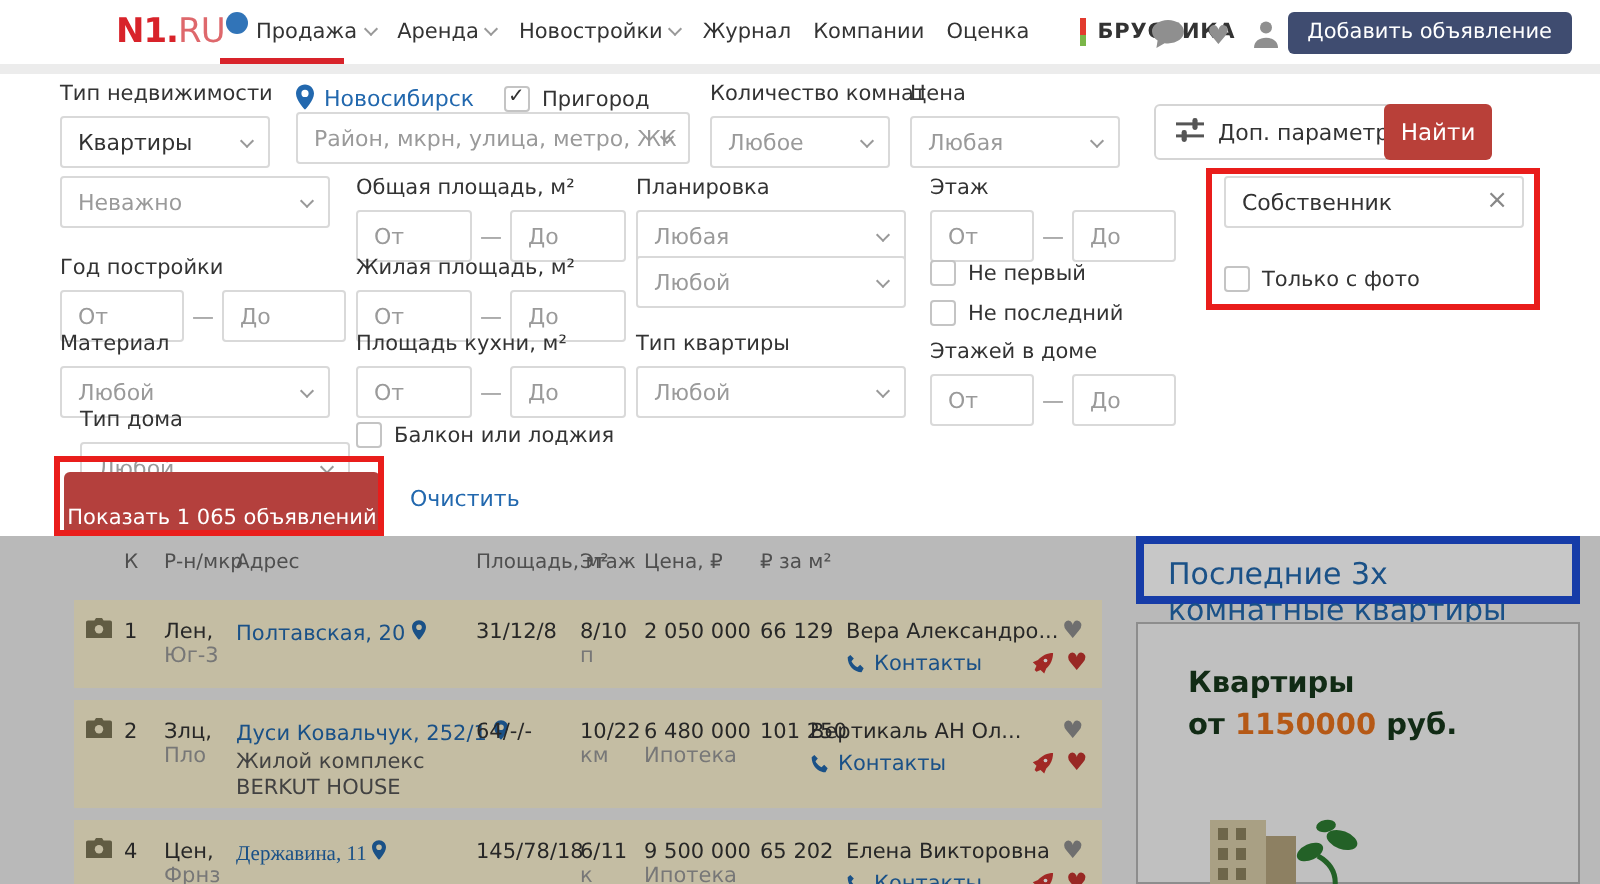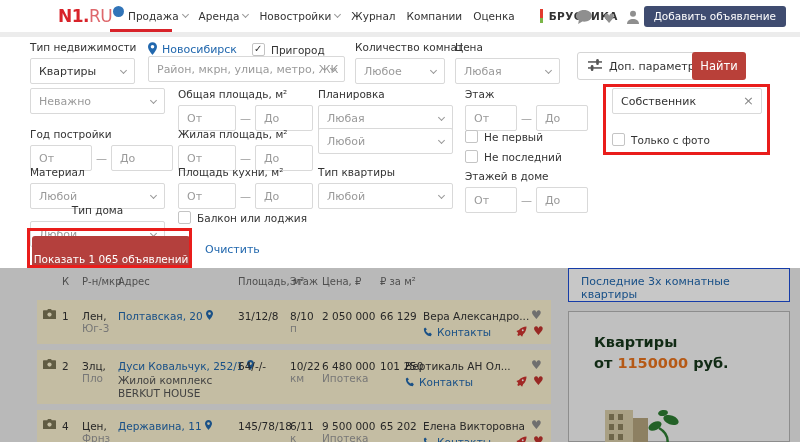--- a/index.html
+++ b/index.html
@@ -59,21 +59,21 @@
   .thead { position:absolute; left:37px; top:8px; width:514px; height:16px; font-size:10px; color:#666; }
   .thead span { position:absolute; top:0; white-space:nowrap; }
   .trow { position:absolute; left:37px; width:514px; background:#fcf3d1; font-size:10.5px; }
   .trow .cell { position:absolute; white-space:nowrap; }
   .sub { color:#999;text-align:right; }
   .addr2 { color:#555; white-space:normal; width:112px; line-height:13px; margin-top:2px; }
   .agent-name { width:100px; overflow:hidden; text-overflow:ellipsis; }
   .contacts { display:flex; align-items:center; gap:4px; margin-top:4px; }
   .heart-grey { color:#8f8f8f; font-size:12px; }
   .heart-red { color:#c3342f; font-size:12px; }
-  .sb-box1 { position:absolute; left:568px; top:0; width:222px; height:34px; background:#fff; border:1px solid #1d4ed8; padding:6px 12px; font-size:11px; }
+  .sb-box1 { position:absolute; left:568px; top:0; width:222px; height:34px; background:#fff; border:4px solid #1d4ed8; padding:6px 12px; font-size:15px; }
   .sb-box2 { position:absolute; left:568px; top:43px; width:222px; height:131px; background:#f7f7f7; border:1px solid #b5b5b5; }
   .ad-title { position:absolute; left:25px; top:22px; font-size:14.5px; font-weight:bold; color:#17381b; }
   .ad-line2 { position:absolute; left:25px; top:43px; font-size:14.5px; font-weight:bold; color:#17381b; white-space:nowrap; }
   .ad-price { color:#e8731d; }
   .dim { position:absolute; left:0; top:0; width:800px; height:174px; background:rgba(0,0,0,0.22); z-index:10; pointer-events:none; }
 </style>
 </head>
 <body>
 
 <div class="hdr">
@@ -190,21 +190,21 @@
       <div class="inp" style="width:62px;">До</div>
     </div>
 </div>
 <div class="abs" style="left:30px; top:166px;">
   <span class="flabel">Материал</span>
   <div class="sel" style="width:135px;">
       <span>Любой</span>
       <span class="schev"></span>
     </div>
 </div>
-<div class="abs" style="left:30px; top:204px;text-align:center;">
+<div class="abs" style="left:40px; top:204px;">
   <span class="flabel">Тип дома</span>
   <div class="sel" style="width:135px;">
       <span>Любой</span>
       <span class="schev"></span>
     </div>
 </div>
 
 <div class="abs" style="left:178px; top:88px;">
   <span class="flabel">Общая площадь, м²</span>
   <div class="range">
@@ -371,21 +371,21 @@
     <span class="cell heart-red" style="left:496px; top:24px;">♥</span>
   </div>
 
   <div class="trow" style="top:142px; height:64px;">
     <span class="cell" style="left:6px; top:9px;"><svg width="13" height="10" viewBox="0 0 13 10">
           <path d="M4.2 1.2 5 0h3l.8 1.2H12c.6 0 1 .4 1 1V10H0V2.2c0-.6.4-1 1-1z" fill="#7d7657"></path>
           <circle cx="6.5" cy="5.6" r="2.1" fill="#fcf3d1"></circle>
         </svg></span>
     <span class="cell" style="left:25px; top:10px;">4</span>
     <span class="cell" style="left:45px; top:10px;"><span>Цен,</span><br><span class="sub">Фрнз</span></span>
-    <span class="cell" style="left:81px; top:10px;"><span class="link">Державина, 11</span> <svg width="7" height="10" viewBox="0 0 10 14">
+    <span class="cell" style="left:81px; top:10px;font-family:Liberation Serif, serif;"><span class="link">Державина, 11</span> <svg width="7" height="10" viewBox="0 0 10 14">
           <path d="M5 0C2.2 0 0 2.2 0 5c0 3.8 5 9 5 9s5-5.2 5-9C10 2.2 7.8 0 5 0zm0 7a2 2 0 110-4 2 2 0 010 4z" fill="#2268ae"></path>
         </svg></span>
     <span class="cell" style="left:201px; top:10px;">145/78/18</span>
     <span class="cell" style="left:253px; top:10px;"><span>6/11</span><br><span class="sub">к</span></span>
     <span class="cell" style="left:285px; top:10px;"><span>9 500 000</span><br><span class="sub">Ипотека</span></span>
     <span class="cell" style="left:343px; top:10px;">65 202</span>
     <span class="cell" style="left:386px; top:10px;">
       <span class="agent-name">Елена Викторовна</span>
       <span class="contacts">
           <svg width="10" height="10" viewBox="0 0 12 12">

